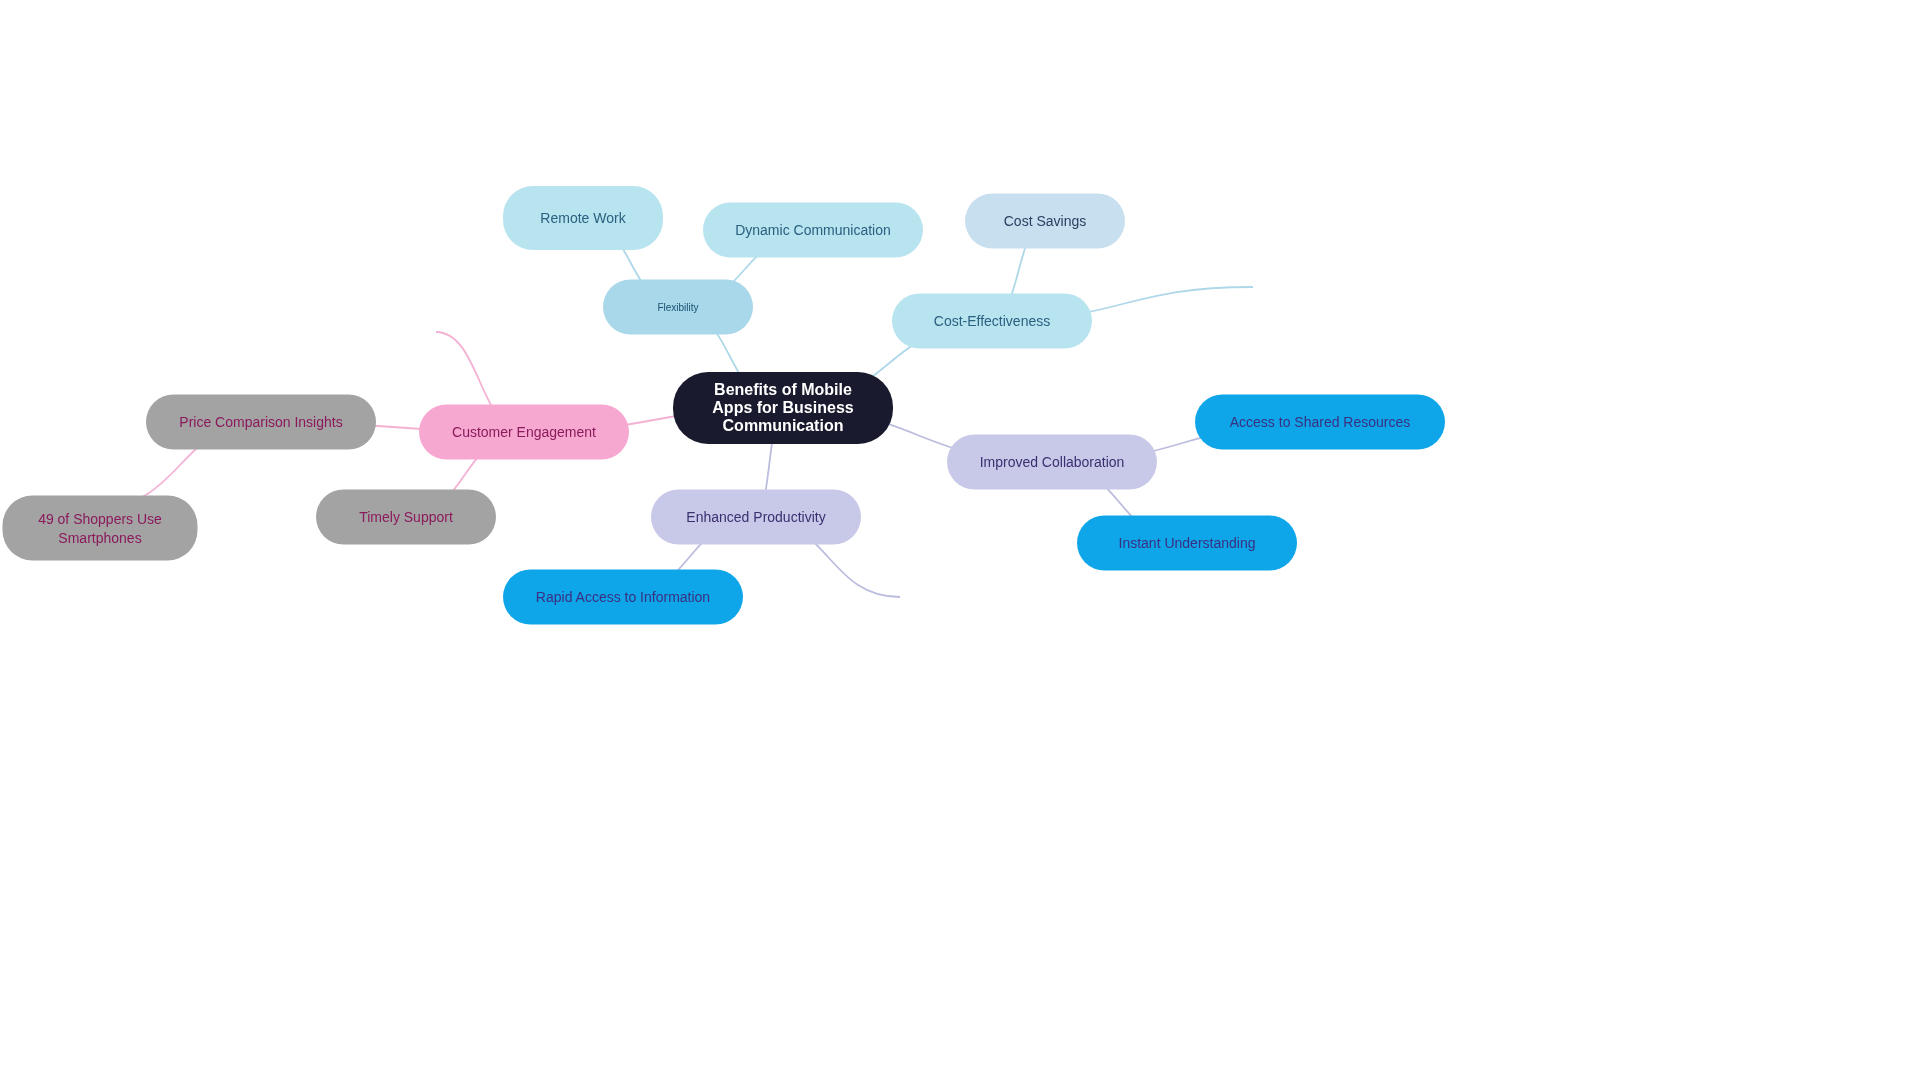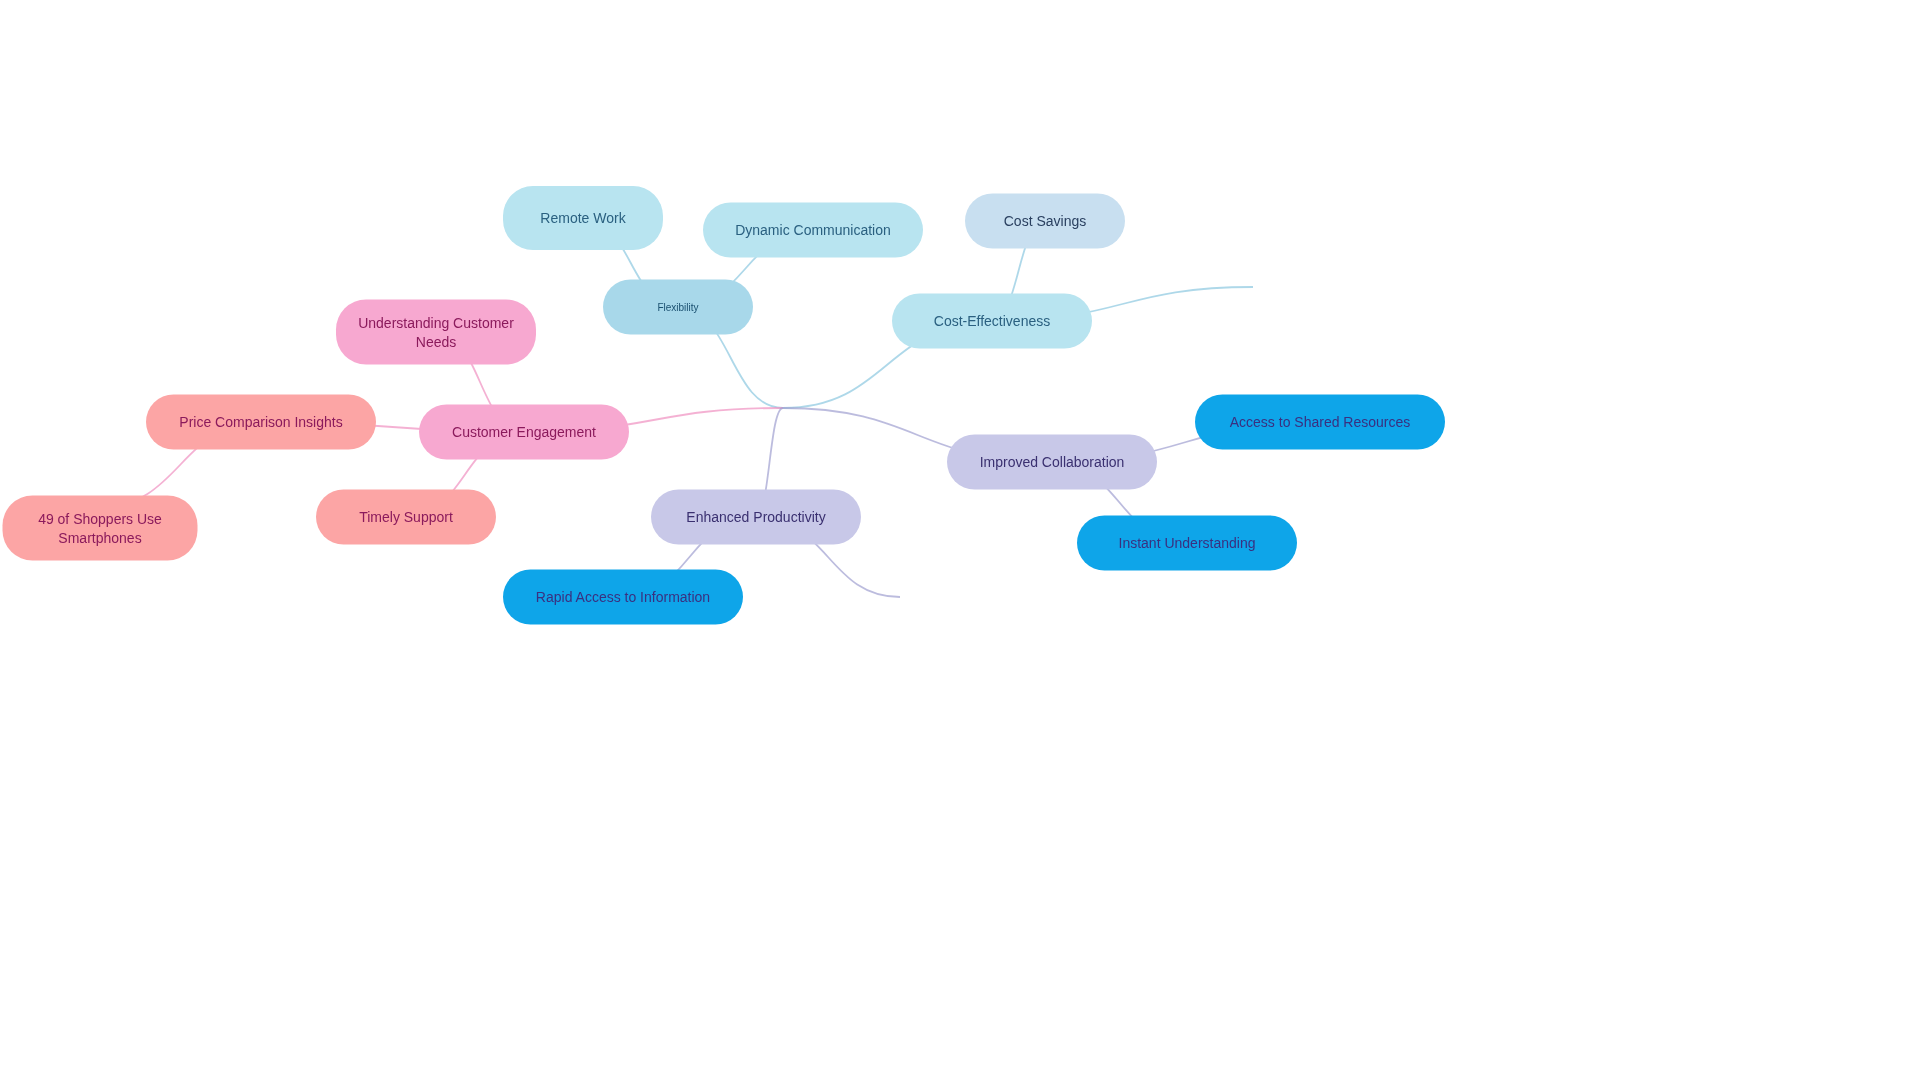--- a/index.html
+++ b/index.html
@@ -56,21 +56,21 @@
     }
     .node-blue-pale {
       background: #c8dff0;
       color: #2a4060;
     }
     .node-pink {
       background: #f7a8d0;
       color: #8b1a5c;
     }
     .node-pink-light {
-      background: #fca5a5;
+      background: #a3a3a3;
       color: #8b1a5c;
     }
     .node-purple-light {
       background: #c8c8e8;
       color: #3a3070;
     }
     .node-purple-pale {
       background: #0ea5e9;
       color: #3a3080;
     }
@@ -91,27 +91,27 @@
       <path d="M 524 432 C 392.5 432, 392.5 422, 261 422" stroke="#f090c0" stroke-width="1.8" fill="none" opacity="0.7"></path>
       <path d="M 524 432 C 465 432, 465 517, 406 517" stroke="#f090c0" stroke-width="1.8" fill="none" opacity="0.7"></path>
       <path d="M 261 422 C 180.5 422, 180.5 507, 100 507" stroke="#f090c0" stroke-width="1.8" fill="none" opacity="0.7"></path>
       <path d="M 783 408 C 769.5 408, 769.5 517, 756 517" stroke="#a0a0d0" stroke-width="1.8" fill="none" opacity="0.7"></path>
       <path d="M 756 517 C 689.5 517, 689.5 597, 623 597" stroke="#a0a0d0" stroke-width="1.8" fill="none" opacity="0.7"></path>
       <path d="M 756 517 C 828 517, 828 597, 900 597" stroke="#a0a0d0" stroke-width="1.8" fill="none" opacity="0.7"></path>
       <path d="M 783 408 C 917.5 408, 917.5 462, 1052 462" stroke="#a0a0d0" stroke-width="1.8" fill="none" opacity="0.7"></path>
       <path d="M 1052 462 C 1186 462, 1186 422, 1320 422" stroke="#a0a0d0" stroke-width="1.8" fill="none" opacity="0.7"></path>
       <path d="M 1052 462 C 1119.5 462, 1119.5 543, 1187 543" stroke="#a0a0d0" stroke-width="1.8" fill="none" opacity="0.7"></path>
     </svg>
+<div class="node node-center" style="left: 783px; top: 408px; width: 220px; height: 72px;">Benefits of Mobile Apps for
+Business Communication</div>
     <div class="node node-blue-light" style="left: 583px; top: 218px; width: 160px; height: 64px; font-size: 14px; line-height: 1.3;">Remote Work</div>
     <div class="node node-blue-light" style="left: 813px; top: 230px; width: 220px; height: 55px; font-size: 14px; line-height: 1.3;">Dynamic Communication</div>
     <div class="node node-blue-medium" style="left: 678px; top: 307px; width: 150px; height: 55px; font-size: 10px; line-height: 1.3;">Flexibility</div>
     <div class="node node-blue-pale" style="left: 1045px; top: 221px; width: 160px; height: 55px; font-size: 14px; line-height: 1.3;">Cost Savings</div>
     <div class="node node-blue-light" style="left: 992px; top: 321px; width: 200px; height: 55px; font-size: 14px; line-height: 1.3;">Cost-Effectiveness</div>
-    <div class="node node-pink" style="left: 436px; top: 332px; width: 200px; height: 65px; font-size: 14px; line-height: 1.3;">Understanding Customer
-Needs</div>
     <div class="node node-pink" style="left: 524px; top: 432px; width: 210px; height: 55px; font-size: 14px; line-height: 1.3;">Customer Engagement</div>
     <div class="node node-pink-light" style="left: 261px; top: 422px; width: 230px; height: 55px; font-size: 14px; line-height: 1.3;">Price Comparison Insights</div>
     <div class="node node-pink-light" style="left: 406px; top: 517px; width: 180px; height: 55px; font-size: 14px; line-height: 1.3;">Timely Support</div>
     <div class="node node-pink-light" style="left: 100px; top: 528px; width: 195px; height: 65px; font-size: 14px; line-height: 1.3;">49 of Shoppers Use
 Smartphones</div>
     <div class="node node-purple-light" style="left: 756px; top: 517px; width: 210px; height: 55px; font-size: 14px; line-height: 1.3;">Enhanced Productivity</div>
     <div class="node node-purple-pale" style="left: 623px; top: 597px; width: 240px; height: 55px; font-size: 14px; line-height: 1.3;">Rapid Access to Information</div>
     <div class="node node-purple-light" style="left: 1052px; top: 462px; width: 210px; height: 55px; font-size: 14px; line-height: 1.3;">Improved Collaboration</div>
     <div class="node node-purple-pale" style="left: 1320px; top: 422px; width: 250px; height: 55px; font-size: 14px; line-height: 1.3;">Access to Shared Resources</div>
     <div class="node node-purple-pale" style="left: 1187px; top: 543px; width: 220px; height: 55px; font-size: 14px; line-height: 1.3;">Instant Understanding</div>

